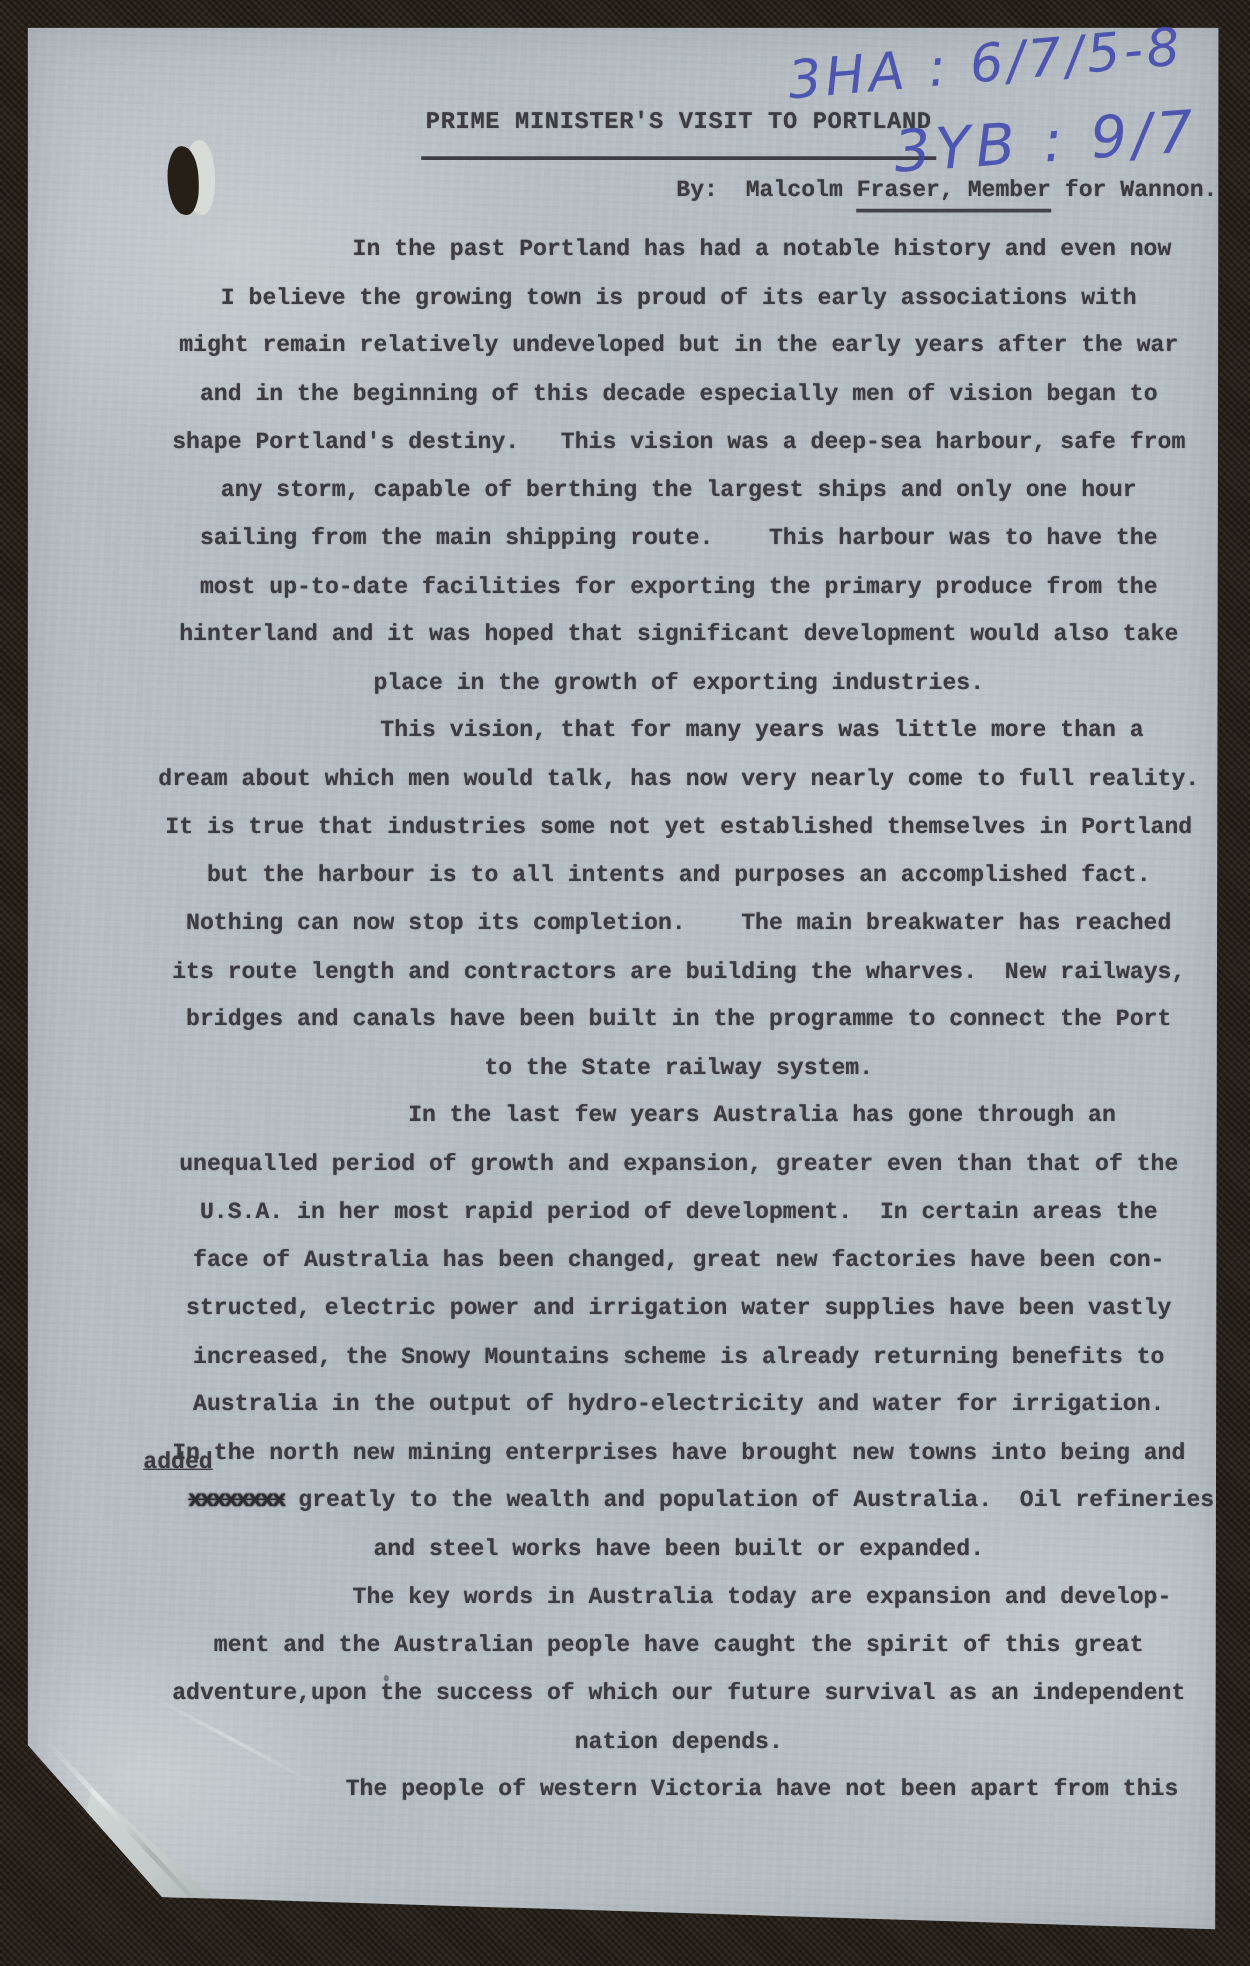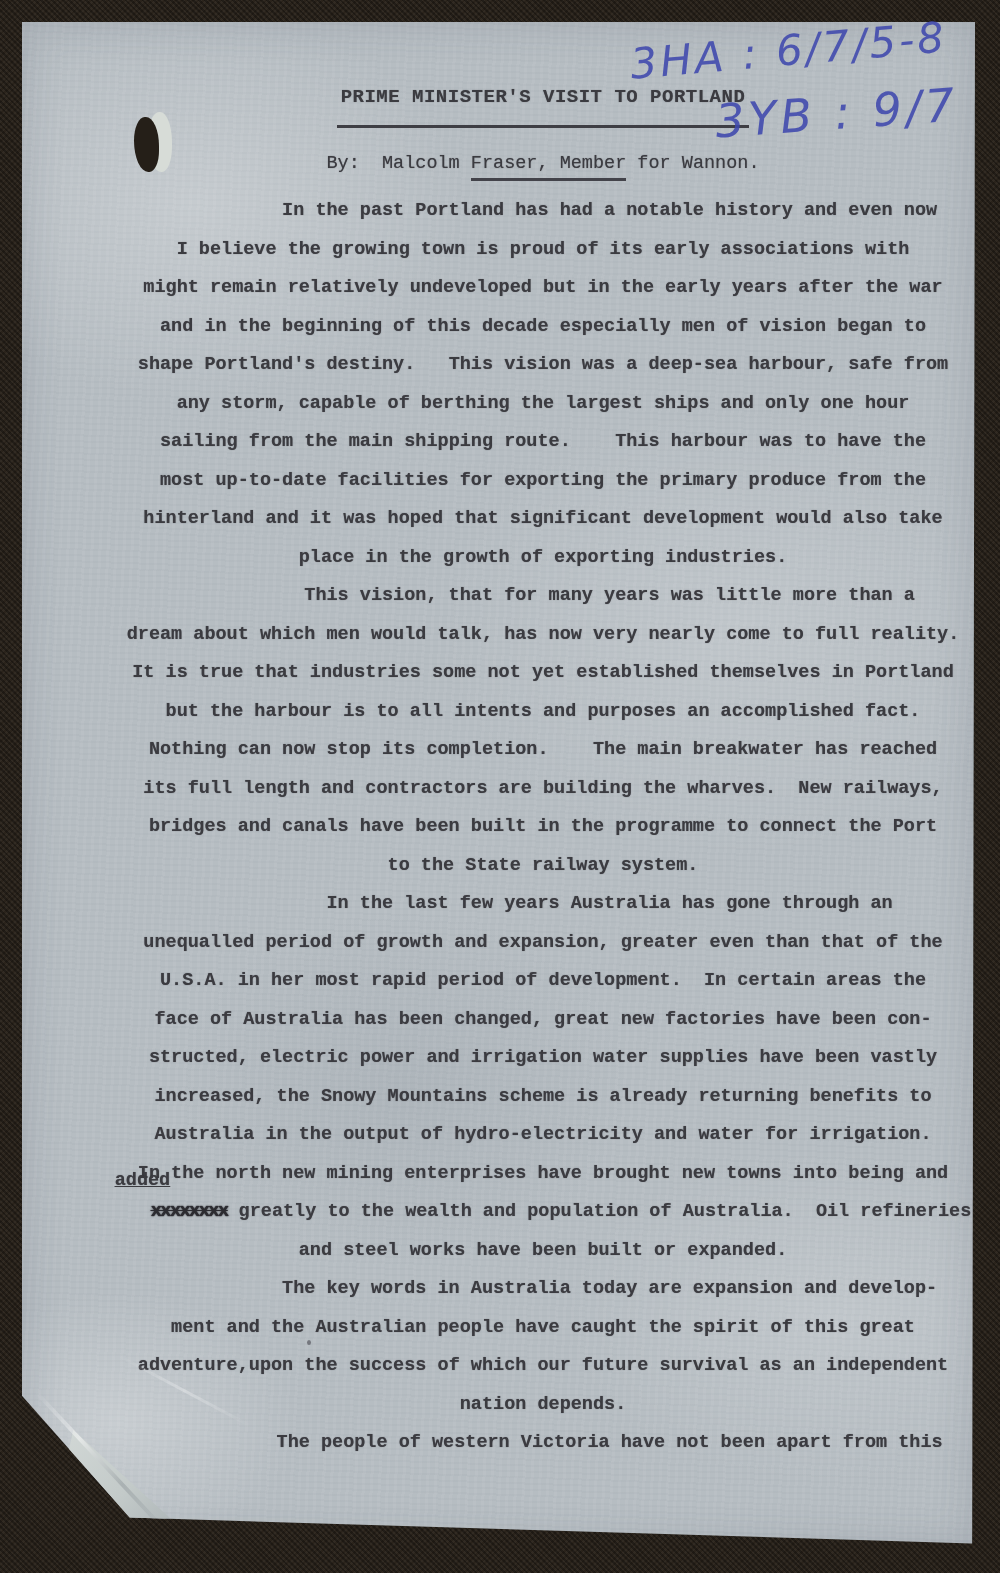--- a/index.html
+++ b/index.html
@@ -22,21 +22,21 @@
       radial-gradient(ellipse 300px 220px at 10% 92%, rgba(255,255,255,.25), transparent 60%),
       repeating-linear-gradient(2deg, rgba(110,120,132,.05) 0 2px, transparent 2px 6px),
       repeating-linear-gradient(93deg, rgba(255,255,255,.05) 0 3px, transparent 3px 8px);
     clip-path:polygon(0 0, 100% 0, 99.7% 99.9%, 11.3% 98.2%, 0 90.2%);
     box-shadow:inset 0 0 40px rgba(70,80,92,.18);
   }
   .content{position:absolute;left:90px;top:62px;width:862px;color:#3b3b40;}
   .typed{text-shadow:0 0 1px rgba(40,40,48,.55);}
   .title-row{text-align:center;line-height:26px;font-size:19px;font-weight:bold;letter-spacing:.5px;}
   .title-underline{display:inline-block;border-bottom:3px solid #3e3e44;padding:0 4px 15px 4px;white-space:pre;}
-  .byline-row{text-align:center;line-height:24px;font-size:18.5px;font-weight:normal;margin-top:24px;white-space:pre;}
+  .byline-row{text-align:right;line-height:24px;font-size:18.5px;font-weight:bold;margin-top:13px;white-space:pre;}
   .byline-underlined{border-bottom:3px solid #43434a;padding-bottom:4px;}
   .body-block{margin-top:16px;font-size:18.5px;font-weight:bold;text-align:center;}
   .line{white-space:pre;line-height:38.5px;height:38.5px;}
   .correction-anchor{position:relative;display:inline-block;}
   .added-word{position:absolute;left:0;top:-21px;line-height:18px;text-decoration:underline;letter-spacing:0;}
   .struck-word{
     display:inline-block;letter-spacing:-1.5px;color:#2c2c31;
     text-decoration:line-through;text-shadow:0 0 2px #2c2c31,0 0 1px #2c2c31;margin-left:36px;
   }
   .handwriting{
@@ -92,21 +92,21 @@
           <div class="line">any storm, capable of berthing the largest ships and only one hour</div>
           <div class="line">sailing from the main shipping route.    This harbour was to have the</div>
           <div class="line">most up-to-date facilities for exporting the primary produce from the</div>
           <div class="line">hinterland and it was hoped that significant development would also take</div>
           <div class="line">place in the growth of exporting industries.</div>
           <div class="line">            This vision, that for many years was little more than a</div>
           <div class="line">dream about which men would talk, has now very nearly come to full reality.</div>
           <div class="line">It is true that industries some not yet established themselves in Portland</div>
           <div class="line">but the harbour is to all intents and purposes an accomplished fact.</div>
           <div class="line">Nothing can now stop its completion.    The main breakwater has reached</div>
-          <div class="line">its full length and contractors are building the wharves.  New railways,</div>
+          <div class="line">its route length and contractors are building the wharves.  New railways,</div>
           <div class="line">bridges and canals have been built in the programme to connect the Port</div>
           <div class="line">to the State railway system.</div>
           <div class="line">            In the last few years Australia has gone through an</div>
           <div class="line">unequalled period of growth and expansion, greater even than that of the</div>
           <div class="line">U.S.A. in her most rapid period of development.  In certain areas the</div>
           <div class="line">face of Australia has been changed, great new factories have been con-</div>
           <div class="line">structed, electric power and irrigation water supplies have been vastly</div>
           <div class="line">increased, the Snowy Mountains scheme is already returning benefits to</div>
           <div class="line">Australia in the output of hydro-electricity and water for irrigation.</div>
           <div class="line">In the north new mining enterprises have brought new towns into being and</div>

